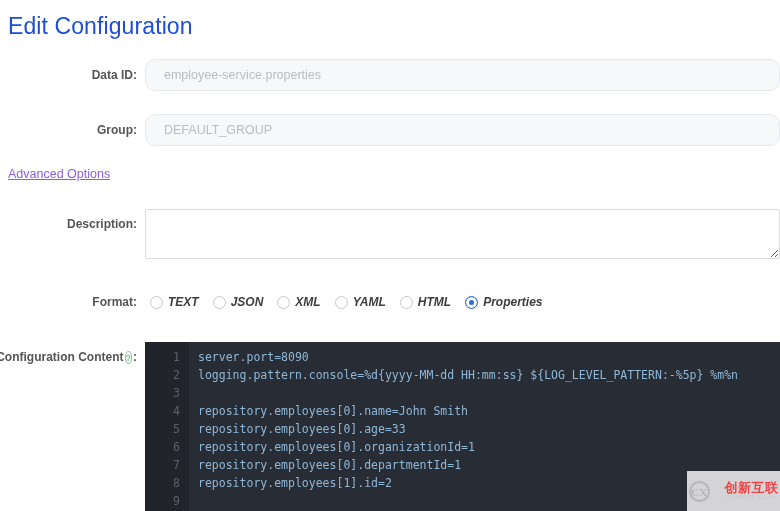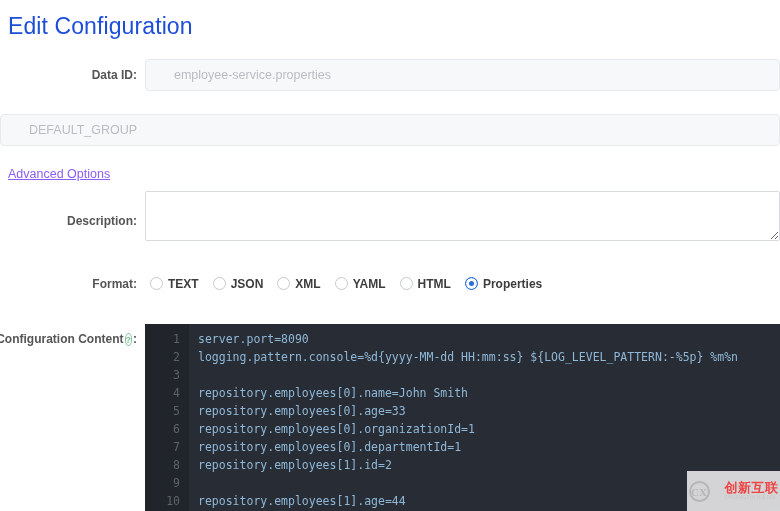--- a/index.html
+++ b/index.html
@@ -28,21 +28,21 @@
   }
 
   
   .form-row {
     display: flex;
     align-items: flex-start;
     width: 100%;
   }
   .row-dataid   { margin-top: 18px; }
   .row-group    { margin-top: 23px; }
-  .row-desc     { margin-top: 9px; align-items: center; }
+  .row-desc     { margin-top: 27px; }
   .row-format   { margin-top: 23px; }
   .row-content  { margin-top: 24px; }
 
   .field-label {
     width: 137px;
     min-width: 137px;
     text-align: right;
     padding-right: 8px;
     font-size: 12px;
     font-weight: bold;
@@ -57,24 +57,24 @@
     min-width: 0;
   }
 
   
   .input-disabled {
     display: block;
     box-sizing: border-box;
     width: 100%;
     height: 32px;
     line-height: 31px;
-    padding: 0 28px;
+    padding: 0 18px;
     background: #f7f8fa;
     border: 1px solid #e6e9ee;
-    border-radius: 4px;
+    border-radius: 10px;
     color: #b9bcc2;
     font-size: 12.5px;
     font-family: "Liberation Sans", sans-serif;
     white-space: nowrap;
     overflow: hidden;
     cursor: not-allowed;
   }
 
   
   .textarea-box {
@@ -88,24 +88,25 @@
 
   
   .radio-group {
     display: flex;
     align-items: center;
     height: 32px;
     padding-left: 5px;
   }
   .radio-item {
     display: flex;
-    align-items: flex-start;
+    align-items: center;
     margin-right: 14px;
     cursor: pointer;
     user-select: none;
+    font-style: italic;
   }
   .radio-mark {
     width: 13px;
     height: 13px;
     border-radius: 50%;
     border: 1px solid #c4c8ce;
     background: #ffffff;
     box-sizing: border-box;
     margin-right: 5px;
     flex: none;
@@ -260,20 +261,21 @@
 
 <div class="form-row row-dataid">
   <div class="field-label">Data ID:</div>
   <div class="field-control">
     <div class="input-disabled">employee-service.properties</div>
   </div>
 </div>
 
 
 <div class="form-row row-group">
+  <div class="field-label">Group:</div>
   <div class="field-control">
     <div class="input-disabled">DEFAULT_GROUP</div>
   </div>
 </div>
 
 
 <a class="advanced-link">Advanced Options</a>
 
 
 <div class="form-row row-desc">

